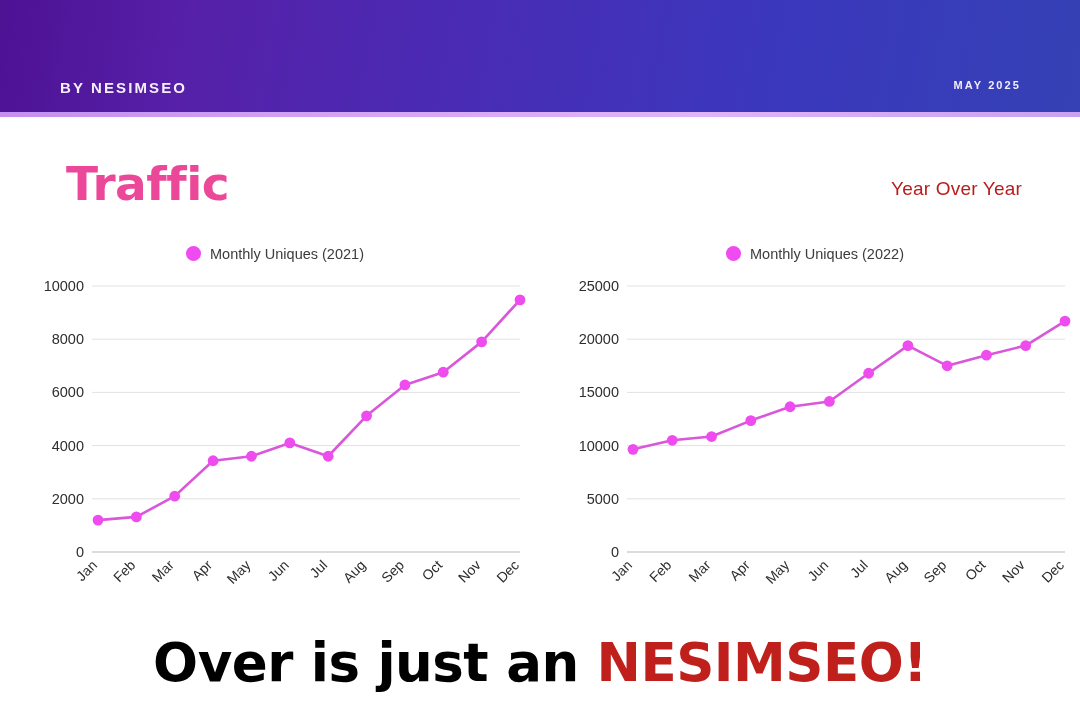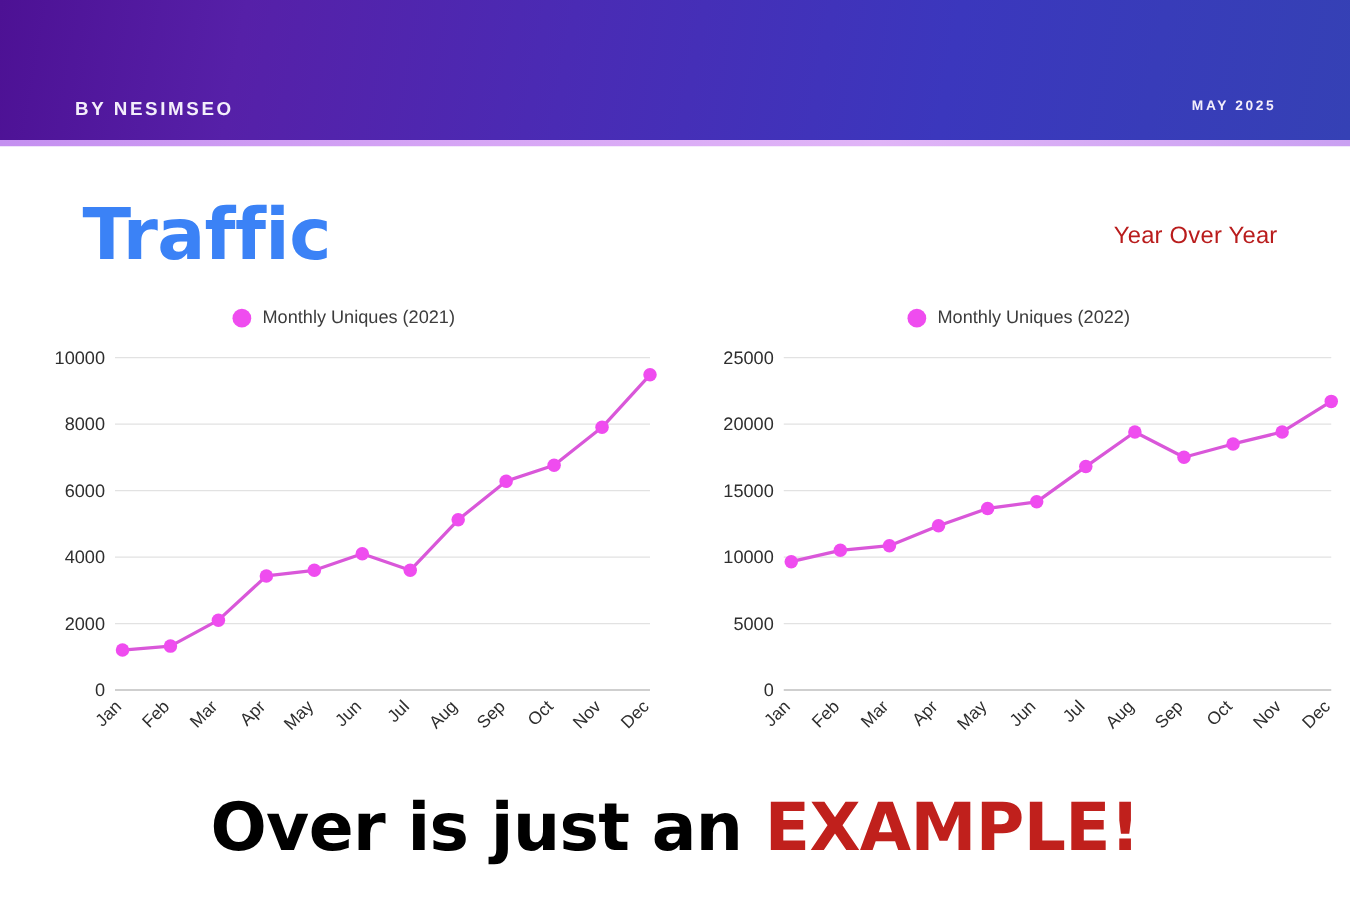--- a/index.html
+++ b/index.html
@@ -52,24 +52,24 @@
     font-weight: 700;
     color: #f3eefb;
     white-space: nowrap;
   }
 
   
   .page-title {
     position: absolute;
     left: 66px;
     top: 160px;
-    font-size: 57px;
+    font-size: 47px;
     font-weight: 800;
     letter-spacing: -0.5px;
-    color: #3b82f6;
+    color: #ec4899;
     font-family: "DejaVu Sans", sans-serif;
     line-height: 1;
   }
   .subtitle {
     position: absolute;
     right: 58px;
     top: 178px;
     font-size: 19px;
     color: #b91c1c;
     font-weight: 400;
@@ -85,21 +85,21 @@
   #chart-left  { left: 20px;  width: 510px; }
   #chart-right { left: 555px; width: 520px; }
 
   .legend {
     position: absolute;
     top: 6px;
     left: 0;
     width: 100%;
     display: flex;
     justify-content: center;
-    align-items: flex-end;
+    align-items: flex-start;
     gap: 9px;
   }
   .legend-dot {
     width: 15px;
     height: 15px;
     border-radius: 50%;
     background: #ef4cef;
     flex: none;
   }
   .legend-label {
@@ -256,13 +256,13 @@
         <circle cx="313.6363636363636" cy="95.24799999999999" r="5.4" class="series-dot"></circle>
         <circle cx="352.90909090909093" cy="67.584" r="5.4" class="series-dot"></circle>
         <circle cx="392.1818181818182" cy="87.80000000000001" r="5.4" class="series-dot"></circle>
         <circle cx="431.45454545454544" cy="77.16" r="5.4" class="series-dot"></circle>
         <circle cx="470.72727272727275" cy="67.584" r="5.4" class="series-dot"></circle>
         <circle cx="510" cy="43.111999999999995" r="5.4" class="series-dot"></circle>
       </svg>
   </div>
 </div>
 
-<div class="watermark"><span>Over is just an </span><span class="accent">EXAMPLE!</span></div>
+<div class="watermark"><span>Over is just an </span><span class="accent">NESIMSEO!</span></div>
 
 </body></html>

